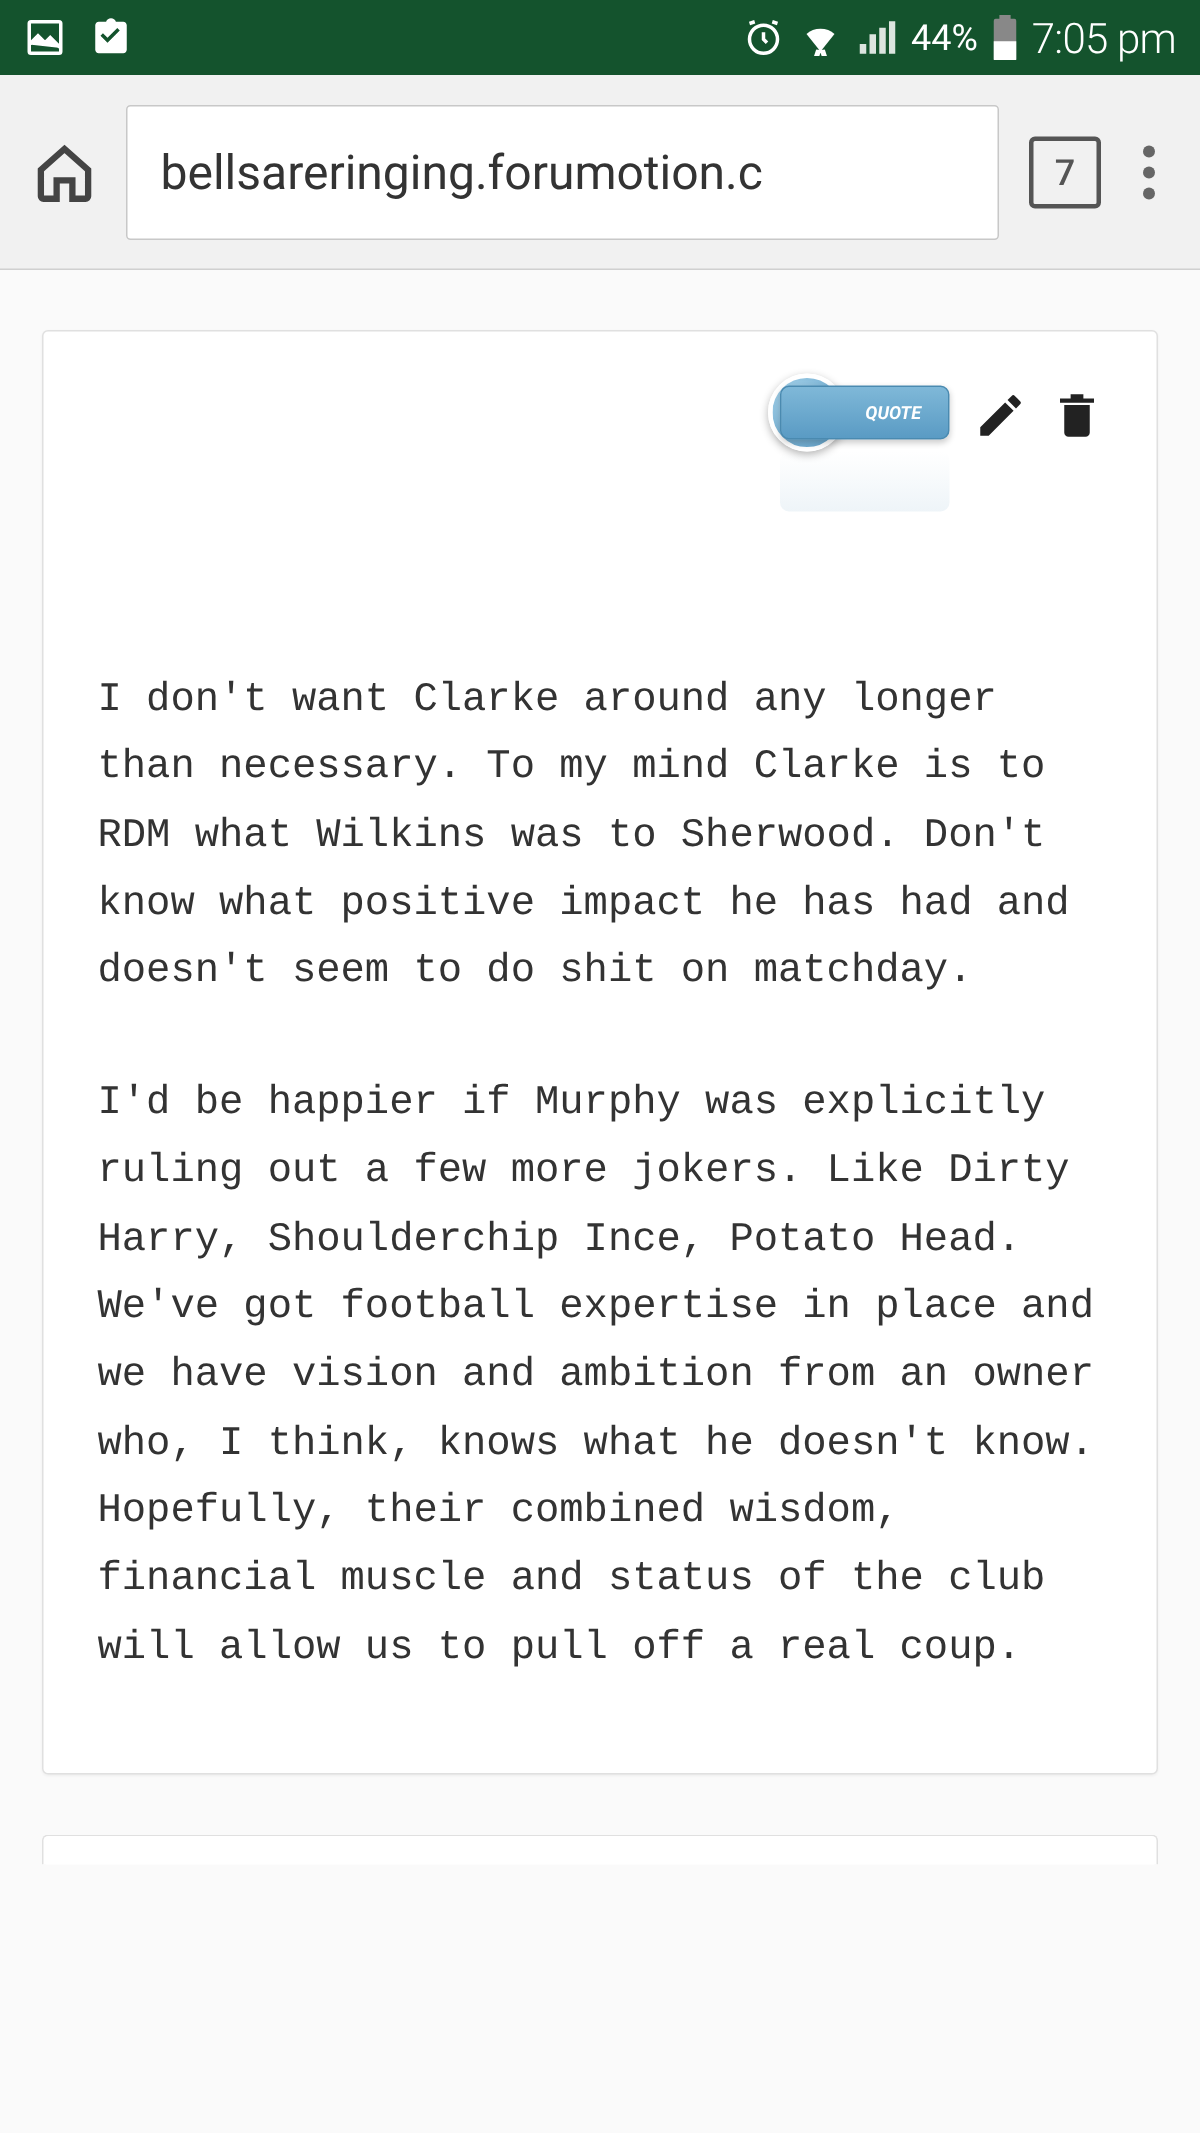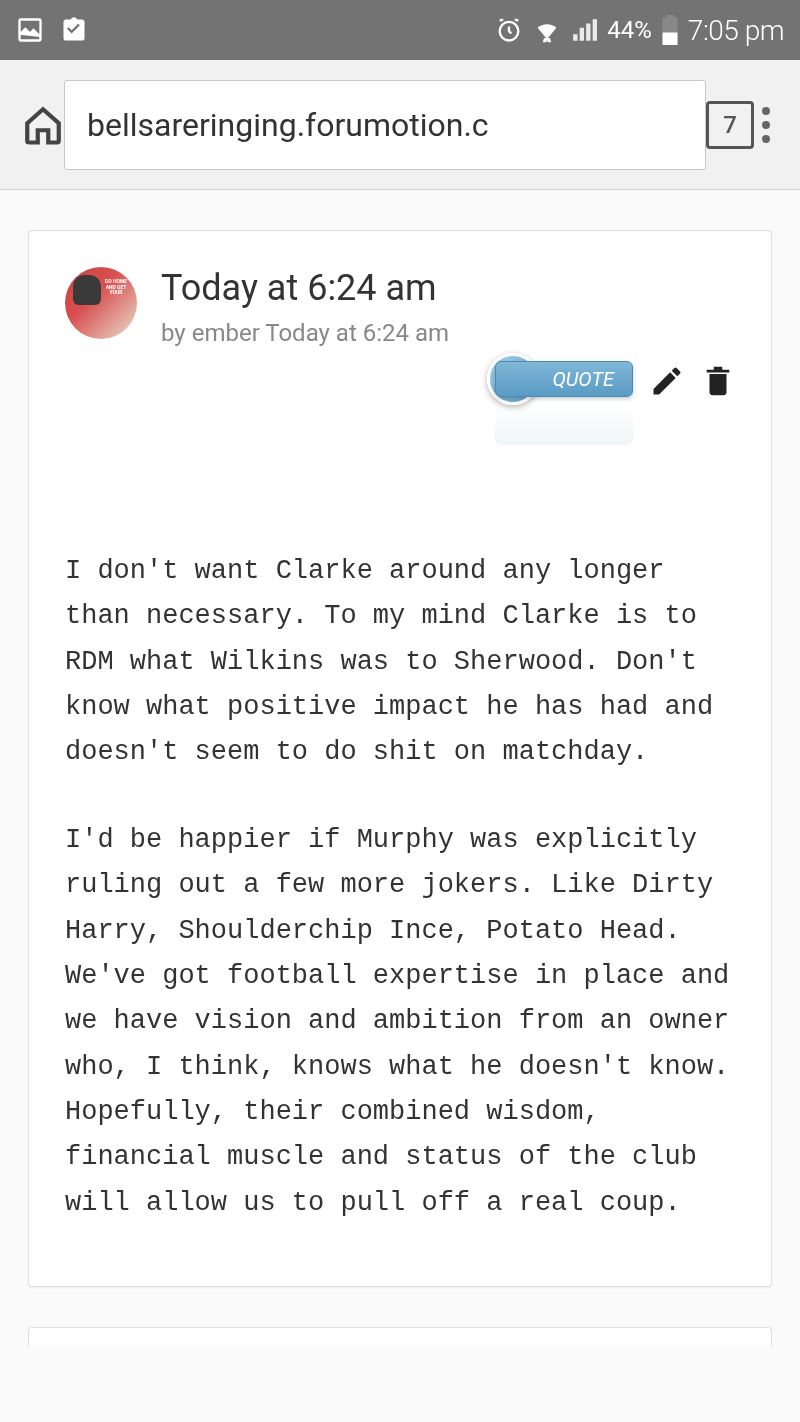--- a/index.html
+++ b/index.html
@@ -1,42 +1,42 @@
 <!DOCTYPE html>
 <html><head>
   <meta charset="utf-8">
   <style>
     * { margin: 0; padding: 0; box-sizing: border-box; }
     body { font-family: -apple-system, Roboto, Arial, sans-serif; background: #fafafa; width: 800px; height: 1422px; overflow: hidden; }
     
-    .status-bar { background: #737373; height: 60px; display: flex; align-items: center; padding: 0 16px; color: #fff; justify-content: space-between; text-align: center; }
+    .status-bar { background: #14532d; height: 50px; display: flex; align-items: center; padding: 0 16px; color: #fff; justify-content: space-between; text-align: center; }
     .status-left { display: flex; gap: 16px; align-items: center; }
     .status-right { display: flex; gap: 10px; align-items: center; }
     .status-time { font-size: 28px; font-weight: 300; letter-spacing: -0.5px; }
     .status-battery-pct { font-size: 24px; }
     
-    .browser-chrome { background: #f1f1f1; height: 130px; display: flex; align-items: center; padding: 0 22px; border-bottom: 1px solid #d0d0d0; }
+    .browser-chrome { background: #f1f1f1; height: 130px; display: flex; align-items: center; padding: 0 22px; gap: 20px; border-bottom: 1px solid #d0d0d0; }
     .url-bar { flex: 1; background: #fff; border: 1px solid #c8c8c8; border-radius: 3px; height: 90px; display: flex; align-items: center; padding: 0 22px; font-size: 32px; color: #333; overflow: hidden; white-space: nowrap; min-width: 0; }
     .tab-counter { width: 48px; height: 48px; border: 3px solid #555; border-radius: 4px; display: flex; align-items: center; justify-content: center; font-size: 24px; color: #555; font-weight: 500; }
     .menu-dots { display: flex; flex-direction: column; gap: 6px; padding: 8px; }
     .menu-dots span { width: 8px; height: 8px; background: #666; border-radius: 50%; }
     
     .content-area { padding: 40px 28px 0; background: #fafafa; }
     .post-card { background: #fff; border: 1px solid #e0e0e0; border-radius: 4px; padding: 36px 36px 60px; box-shadow: 0 1px 2px rgba(0,0,0,0.05); }
     
     .post-header { display: flex; gap: 24px; margin-bottom: 14px; }
     .avatar { width: 72px; height: 72px; border-radius: 50%; background: linear-gradient(135deg, #c94040 0%, #d85050 40%, #e8e0d0 100%); position: relative; overflow: hidden; flex-shrink: 0; }
     .avatar::before { content: ''; position: absolute; top: 8px; left: 8px; width: 28px; height: 30px; background: #3a3a3a; border-radius: 40% 40% 20% 20%; }
     .avatar::after { content: 'GO HOME AND GET YOUR'; position: absolute; top: 12px; right: 6px; width: 30px; font-size: 5px; font-weight: bold; color: #fff; text-align: center; line-height: 1.1; }
     .post-title { font-size: 36px; color: #333; font-weight: 400; margin-bottom: 10px; }
     .post-meta { font-size: 24px; color: #888; }
     
     .post-actions { display: flex; justify-content: flex-end; align-items: flex-start; gap: 16px; margin-bottom: 150px; }
     .quote-btn { display: inline-flex; align-items: center; position: relative; }
-    .quote-btn-main { background: linear-gradient(#7fb8d8, #5a9bc4); border: 1px solid #4a8ab0; border-radius: 6px; padding: 6px 18px 6px 56px; color: #fff; font-size: 20px; font-style: italic; font-weight: 400; box-shadow: 0 2px 4px rgba(0,0,0,0.2); position: relative; height: 36px; display: flex; align-items: center; justify-content: center; }
+    .quote-btn-main { background: linear-gradient(#7fb8d8, #5a9bc4); border: 1px solid #4a8ab0; border-radius: 6px; padding: 6px 18px 6px 56px; color: #fff; font-size: 12px; font-style: italic; font-weight: 700; box-shadow: 0 2px 4px rgba(0,0,0,0.2); position: relative; height: 36px; display: flex; align-items: center; justify-content: center; }
     .quote-btn-circle { position: absolute; left: -8px; top: -8px; width: 52px; height: 52px; background: radial-gradient(circle at 30% 30%, #a8d4eb, #5a9bc4); border: 3px solid #fff; border-radius: 50%; box-shadow: 0 2px 6px rgba(0,0,0,0.3); display: flex; align-items: center; justify-content: center; }
     .quote-reflection { position: absolute; top: 44px; left: 0; right: 0; height: 40px; background: linear-gradient(to bottom, rgba(120,170,200,0.25), transparent); border-radius: 6px; transform: scaleY(-1); opacity: 0.5; }
     
     .post-body { font-size: 27px; color: #333; line-height: 1.68; }
     .post-body p { margin-bottom: 42px; font-family: Liberation Mono, monospace; }
     .post-body p:last-child { margin-bottom: 0; }
     
     .next-card-hint { height: 20px; margin-top: 40px; border-top: 1px solid #e0e0e0; background: #fff; border-left: 1px solid #e0e0e0; border-right: 1px solid #e0e0e0; border-radius: 4px 4px 0 0; }
     
     .icon-svg { display: block; }
@@ -88,27 +88,20 @@
   </div>
   <div class="menu-dots">
     <span></span>
       <span></span>
       <span></span>
   </div>
 </div>
 
 <div class="content-area">
   <div class="post-card">
-    <div class="post-header">
-      <div class="avatar"></div>
-      <div>
-        <div class="post-title">Today at 6:24 am</div>
-        <div class="post-meta">by ember Today at 6:24 am</div>
-      </div>
-    </div>
 
     <div class="post-actions">
       <div class="quote-btn">
         <div class="quote-btn-circle">
           <svg width="24" height="24" viewBox="0 0 24 24" fill="#fff">
               <path d="M4 4h16v10H10l-4 4v-4H4z"></path>
             </svg>
         </div>
         <div class="quote-btn-main">
           <span>QUOTE</span>

